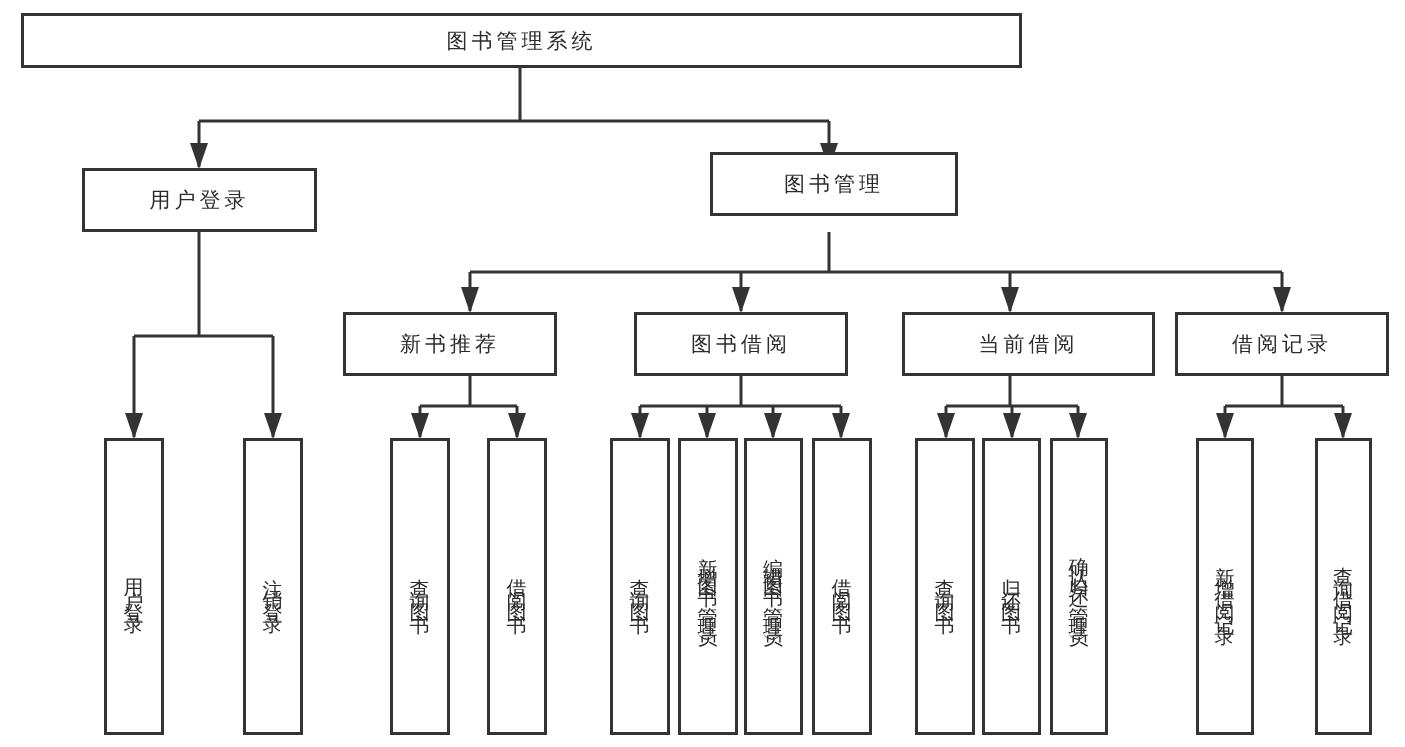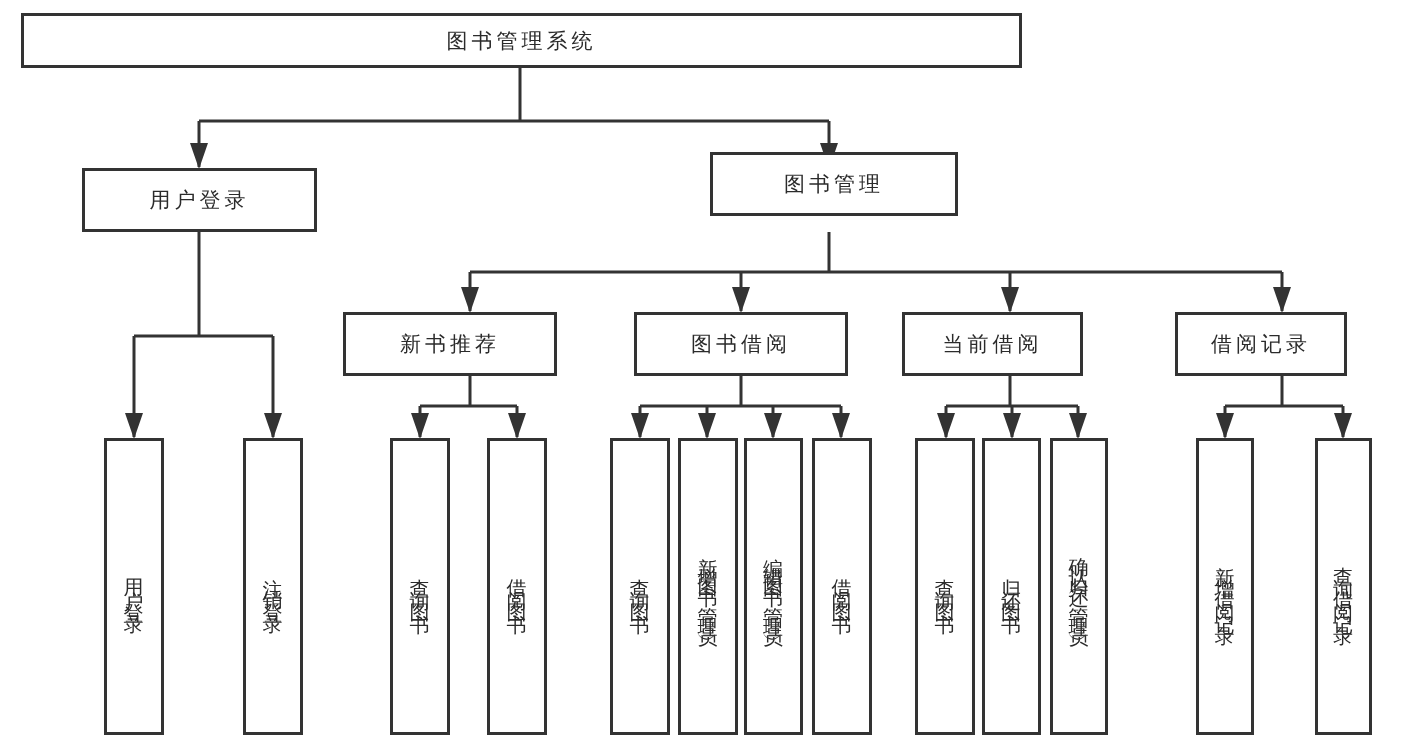--- a/index.html
+++ b/index.html
@@ -129,24 +129,24 @@
   <div class="box" style="left:710px; top:152px; width:248px; height:64px;">
     <span class="hlabel">图书管理</span>
   </div>
 
   <div class="box" style="left:343px; top:312px; width:214px; height:64px;">
     <span class="hlabel">新书推荐</span>
   </div>
   <div class="box" style="left:634px; top:312px; width:214px; height:64px;text-align:right;">
     <span class="hlabel">图书借阅</span>
   </div>
-  <div class="box" style="left:902px; top:312px; width:181px; height:64px;">
+  <div class="box" style="left:902px; top:312px; width:253px; height:64px;">
     <span class="hlabel">当前借阅</span>
   </div>
-  <div class="box" style="left:1175px; top:312px; width:172px; height:64px;">
+  <div class="box" style="left:1175px; top:312px; width:214px; height:64px;">
     <span class="hlabel">借阅记录</span>
   </div>
 
   <div class="box leaf" style="left:104px;">
     <span class="vtext">用户登录</span>
   </div>
   <div class="box leaf" style="left:243px;">
     <span class="vtext">注销登录</span>
   </div>
 

